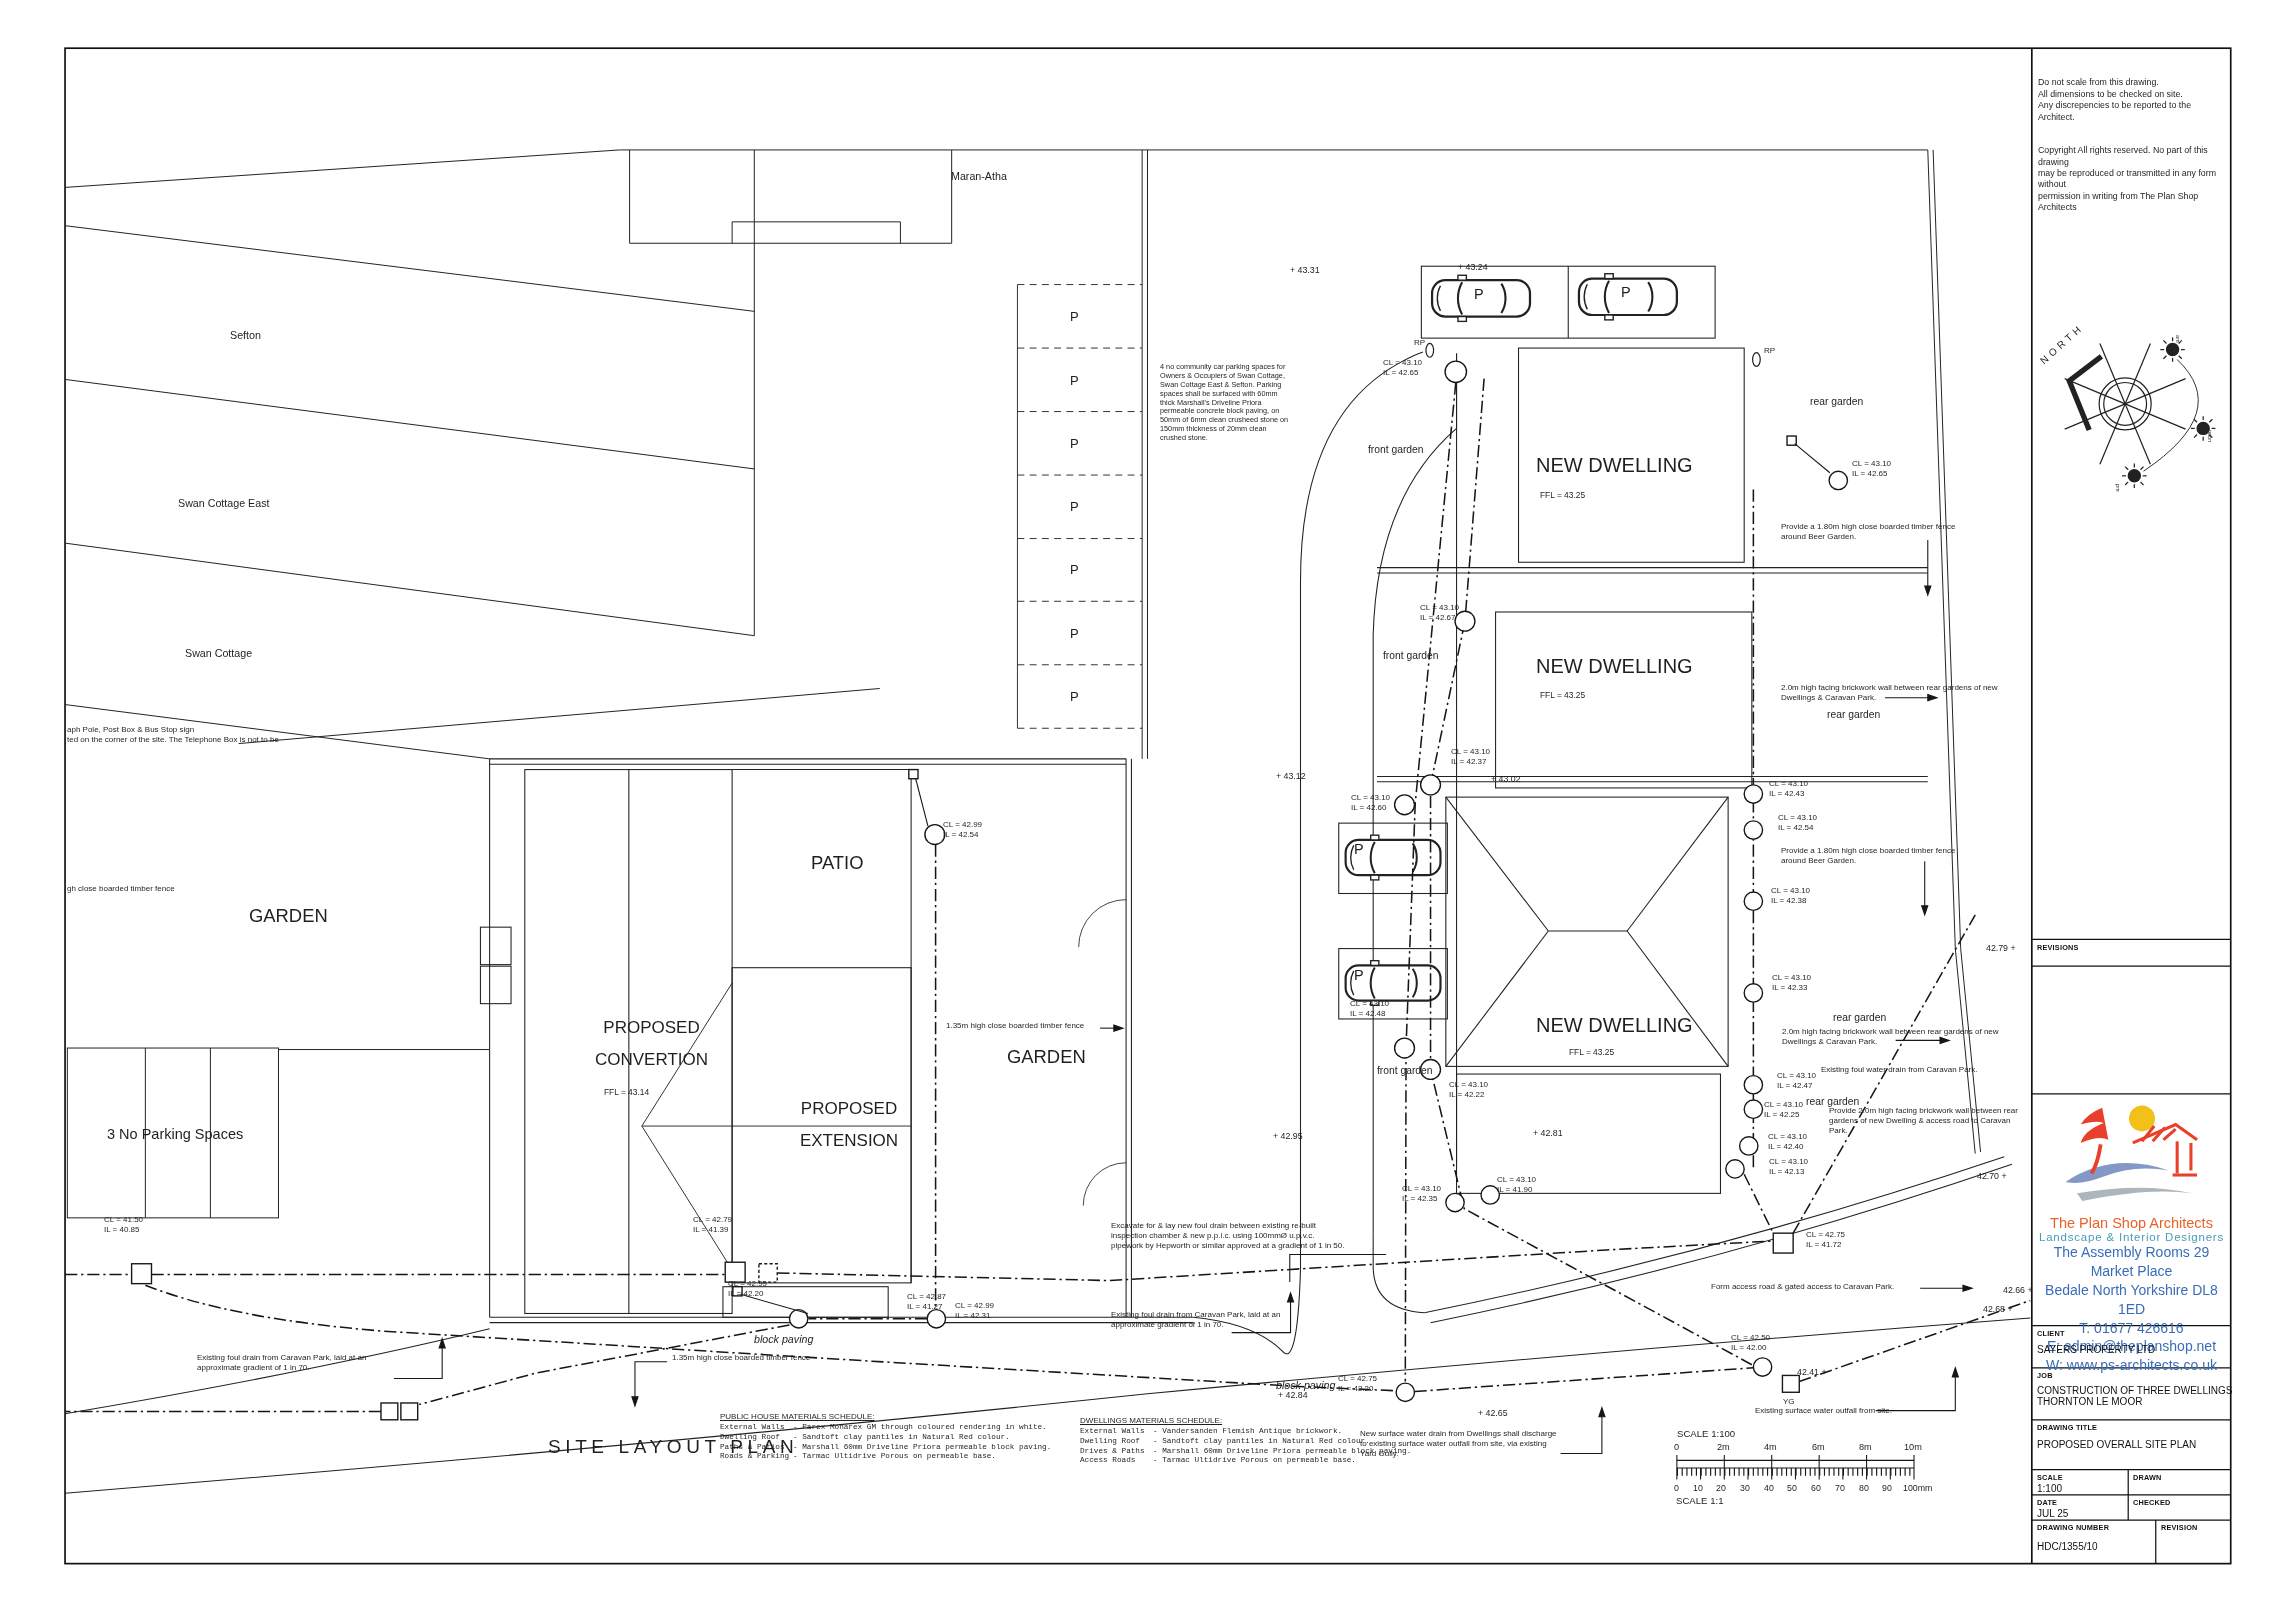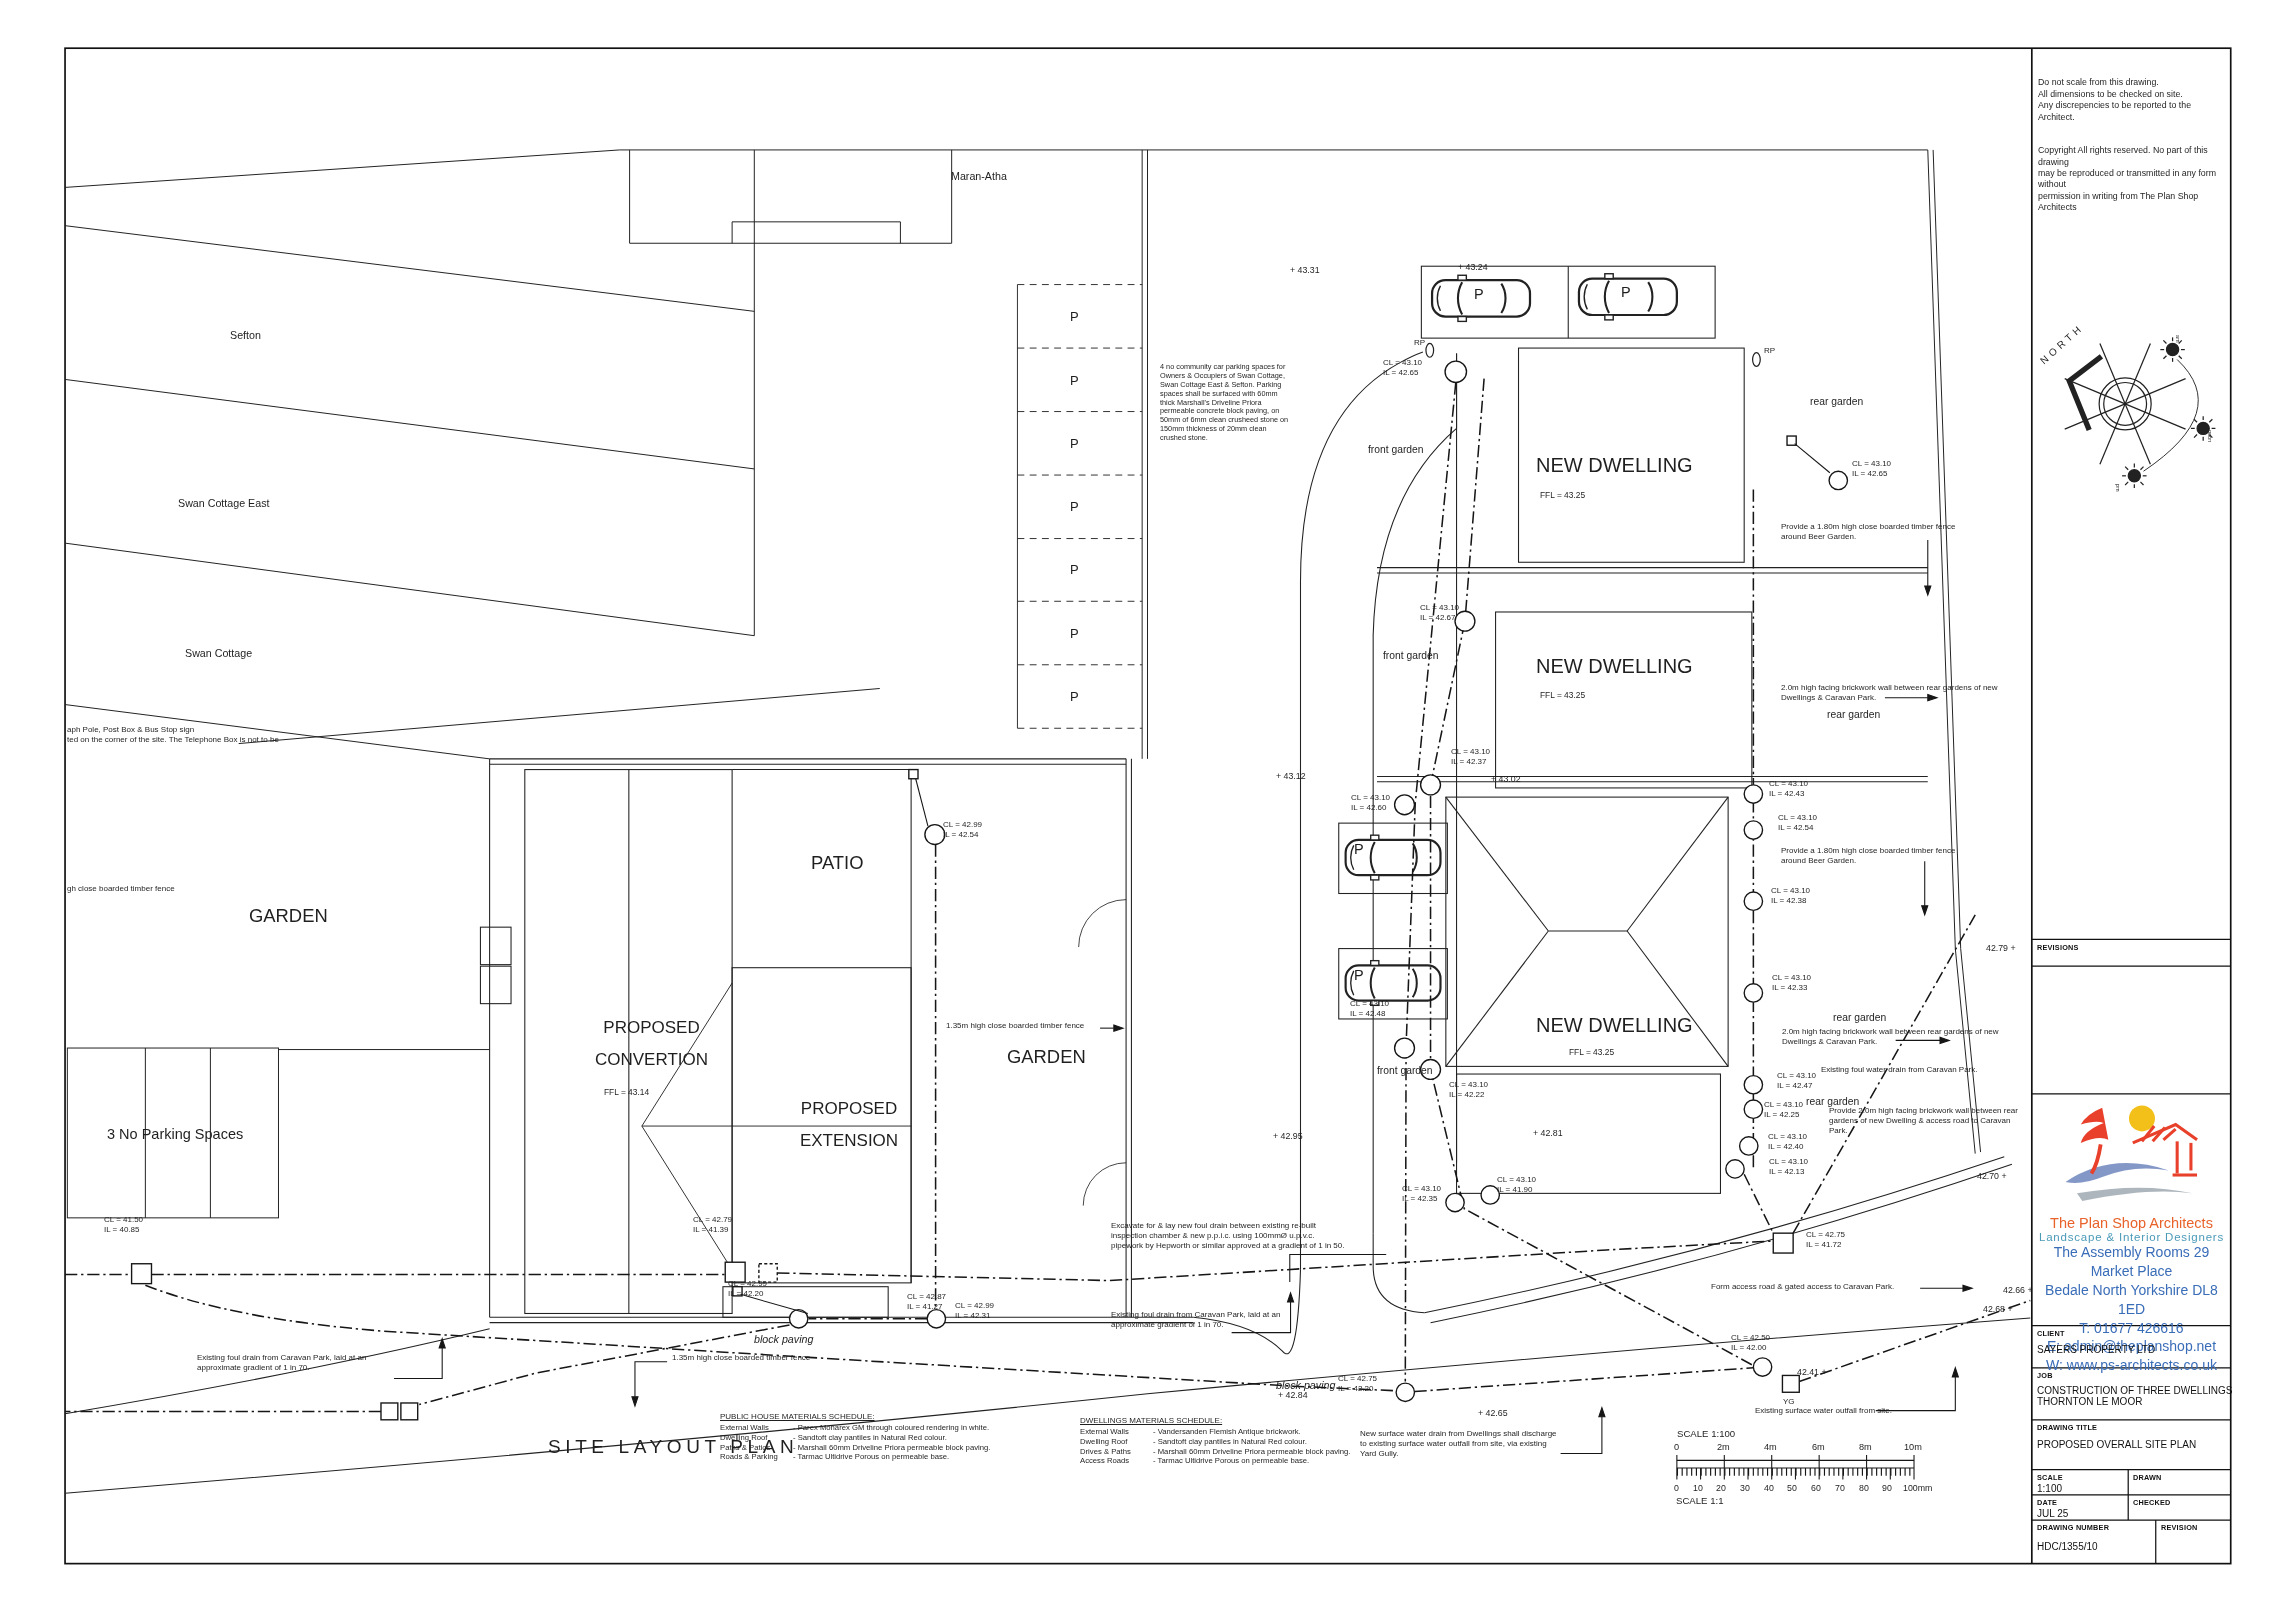--- a/index.html
+++ b/index.html
@@ -14,21 +14,21 @@
   .tb-h{font-size:7.3px;font-weight:bold;letter-spacing:0.2px;}
   .disc{position:absolute;left:2038px;top:66px;width:190px;font-size:8.8px;line-height:1.3;white-space:pre-line;}
   .disc .para{margin-bottom:10.7px;}
   .firm{position:absolute;left:2032px;width:199px;text-align:center;}
   .firm-name{font-size:14.5px;font-weight:normal;color:#e8622a;}
   .firm-tag{font-size:11.5px;color:#4a9ab8;letter-spacing:0.8px;}
   .firm-addr{font-size:14px;color:#3a6db8;line-height:1.35;white-space:pre-line;}
   
   .sched{position:absolute;width:367px;font-size:7.7px;line-height:1.24;}
   .sched-title{font-size:8px;text-decoration:underline;margin-bottom:1.5px;}
-  .srow{display:grid;grid-template-columns:73px 1fr;}
+  .srow{display:grid;grid-template-columns:73px 1fr;font-family:Liberation Mono, monospace;}
 </style>
 </head>
 <body>
 
 <div class="sheet">
 
   <svg class="linework" viewBox="0 0 3000 2119" xmlns="http://www.w3.org/2000/svg">
     <defs>
       <symbol id="car" viewBox="0 0 150 70">
         <rect x="5" y="9" width="140" height="52" rx="19" fill="#fff" stroke="#222" stroke-width="3.2"></rect>

